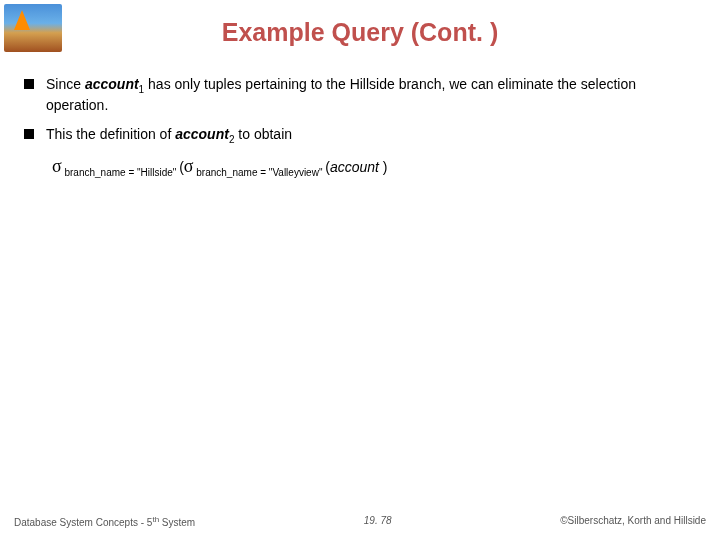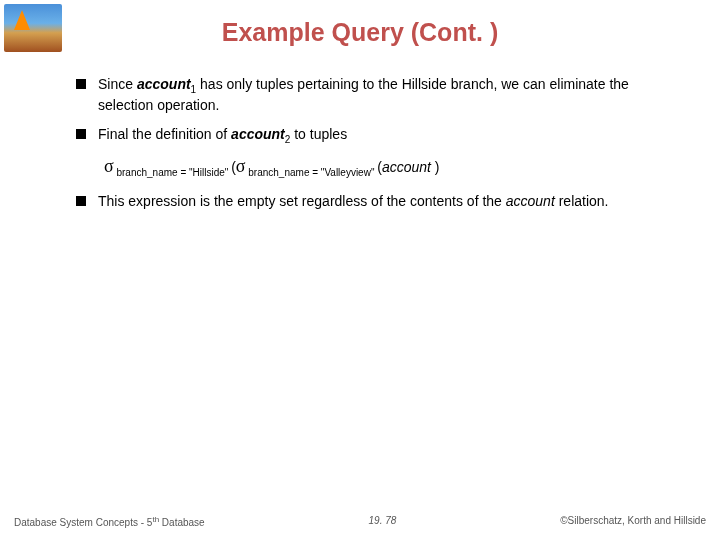--- a/index.html
+++ b/index.html
@@ -32,21 +32,21 @@
   }
   .title {
     text-align: center;
     font-size: 25px;
     font-weight: bold;
     color: #c0504d;
     margin-top: 18px;
     margin-bottom: 28px;
   }
   .content {
-    padding: 0 58px 0 76px;
+    padding: 0 58px 0 24px;
   }
   .bullet-item {
     display: flex;
     align-items: flex-start;
     margin-bottom: 10px;
     font-size: 14px;
     line-height: 1.35;
     color: #000;
   }
   .bullet {
@@ -102,37 +102,31 @@
   <div class="bullet-item">
     <div class="bullet"></div>
     <div class="bullet-text">
       <span>Since </span><span class="bold-italic">account</span><span class="small-sub">1</span><span> has only tuples pertaining to the Hillside branch, we can eliminate the selection operation.</span>
     </div>
   </div>
 
   <div class="bullet-item">
     <div class="bullet"></div>
     <div class="bullet-text">
-      <span>Final the definition of </span><span class="bold-italic">account</span><span class="small-sub">2</span><span> to tuples</span>
+      <span>This the definition of </span><span class="bold-italic">account</span><span class="small-sub">2</span><span> to obtain</span>
     </div>
   </div>
 
   <div class="formula-line">
     <span class="sigma">σ</span><span class="subscript-text"> branch_name = "Hillside" </span><span>(</span><span class="sigma">σ</span><span class="subscript-text"> branch_name = "Valleyview" </span><span>(</span><span class="italic">account </span><span>)</span>
   </div>
 
-  <div class="bullet-item">
-    <div class="bullet"></div>
-    <div class="bullet-text">
-      <span>This expression is the empty set regardless of the contents of the </span><span class="italic">account</span><span> relation.</span>
-    </div>
-  </div>
 
 
 </div>
 
 <div class="footer">
   <div class="footer-left">
-    <span>Database System Concepts - 5</span><span class="sup">th</span><span> Database</span>
+    <span>Database System Concepts - 5</span><span class="sup">th</span><span> System</span>
   </div>
   <div class="footer-center">19. 78</div>
   <div class="footer-right">©Silberschatz, Korth and Hillside</div>
 </div>
 
 </body></html>

